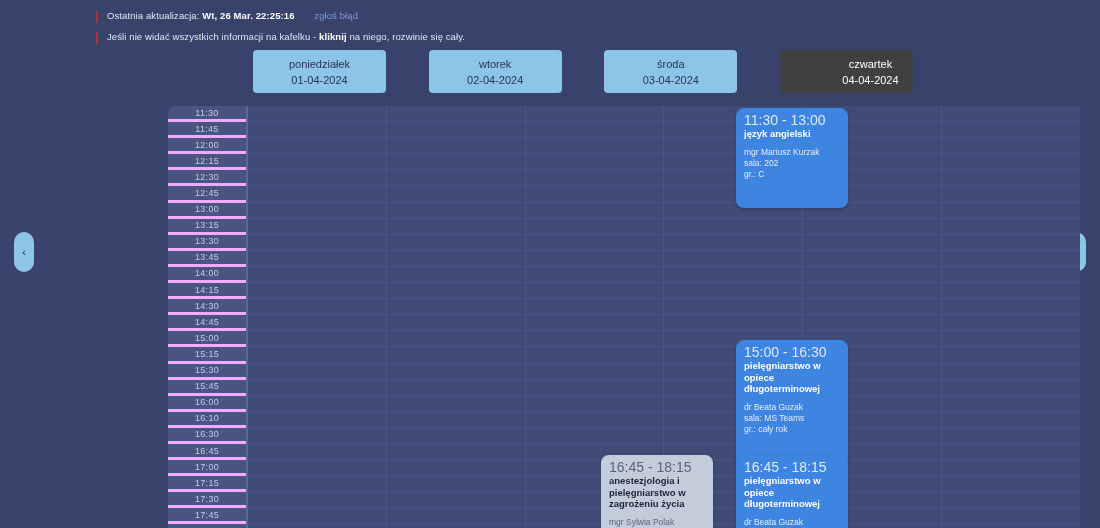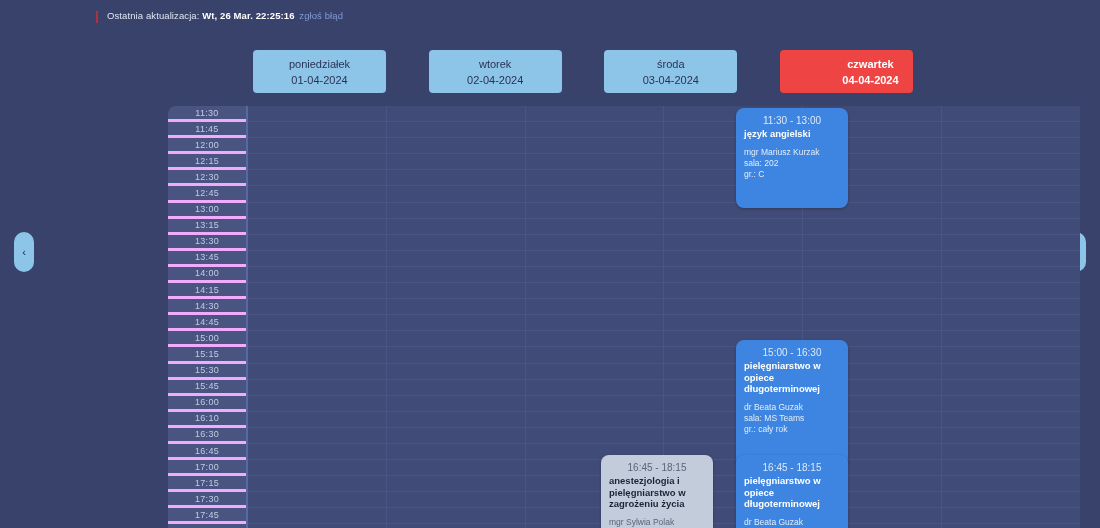--- a/index.html
+++ b/index.html
@@ -46,21 +46,21 @@
     color: #dfe5f2;
     letter-spacing: 0.1px;
     white-space: nowrap;
   }
 
   .notice-text b { font-weight: bold; color: #ffffff; }
 
   .notice-link {
     color: #7f9ad6;
     text-decoration: none;
-    margin-left: 2px;
+    margin-left: 17px;
     font-size: 9.5px;
   }
 
   
   .daytabs {
     position: absolute;
     left: 253px;
     top: 50px;
     width: 660px;
     display: flex;
@@ -78,23 +78,23 @@
     flex-direction: column;
     align-items: center;
     justify-content: center;
     gap: 2px;
     font-size: 11px;
     line-height: 14px;
     cursor: pointer;
   }
 
   .daytab.active {
-    background: #ef4444;
+    background: #404040;
     color: #ffffff;
-    font-weight: bold;
+    font-weight: normal;
     padding-left: 48px;
   }
 
   .daytab .dt-name { font-size: 11px; }
   .daytab .dt-date { font-size: 11px; }
 
   
   .navarrow {
     position: absolute;
     top: 232px;
@@ -180,25 +180,24 @@
     background: #3d85e0;
     color: #ffffff;
   }
 
   .event.grey {
     background: #c3ccda;
     color: #222a3c;
   }
 
   .ev-time {
-    font-size: 10px;
+    font-size: 14px;
     line-height: 11px;
     margin-bottom: 2px;
     opacity: 0.82;
-    text-align: center;
   }
 
   .ev-title {
     font-size: 9.5px;
     line-height: 11.5px;
     font-weight: bold;
     margin-bottom: 7px;
   }
 
   .ev-line {
@@ -214,20 +213,28 @@
 </head>
 <body>
 
 <div class="notices">
   <div class="notice">
     <span class="notice-bar"></span>
     <span class="notice-text">
       <span>Ostatnia aktualizacja:</span>
       <b>Wt, 26 Mar. 22:25:16</b>
       <a class="notice-link" href="#">zgłoś błąd</a>
+    </span>
+  </div>
+  <div class="notice">
+    <span class="notice-bar"></span>
+    <span class="notice-text">
+      <span>Jeśli nie widać wszystkich informacji na kafelku -</span>
+      <b>kliknij</b>
+      <span>na niego, rozwinie się cały.</span>
     </span>
   </div>
 </div>
 
 <div class="daytabs" id="daytabs">
     <div class="daytab">
       <span class="dt-name">poniedziałek</span>
       <span class="dt-date">01-04-2024</span>
     </div>
     <div class="daytab">

